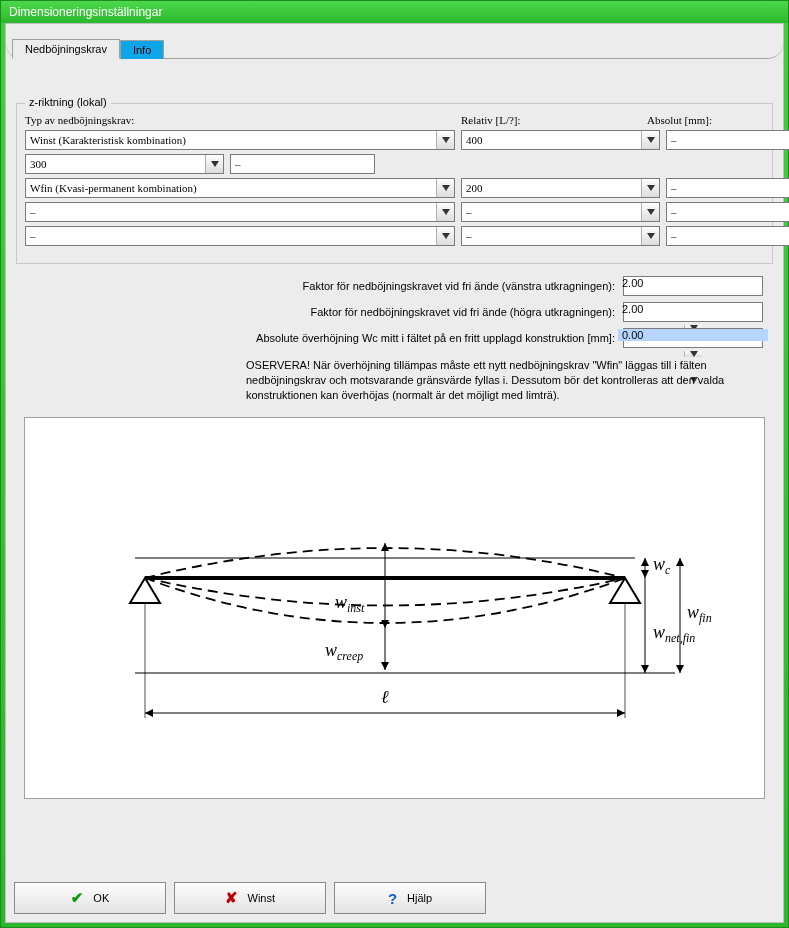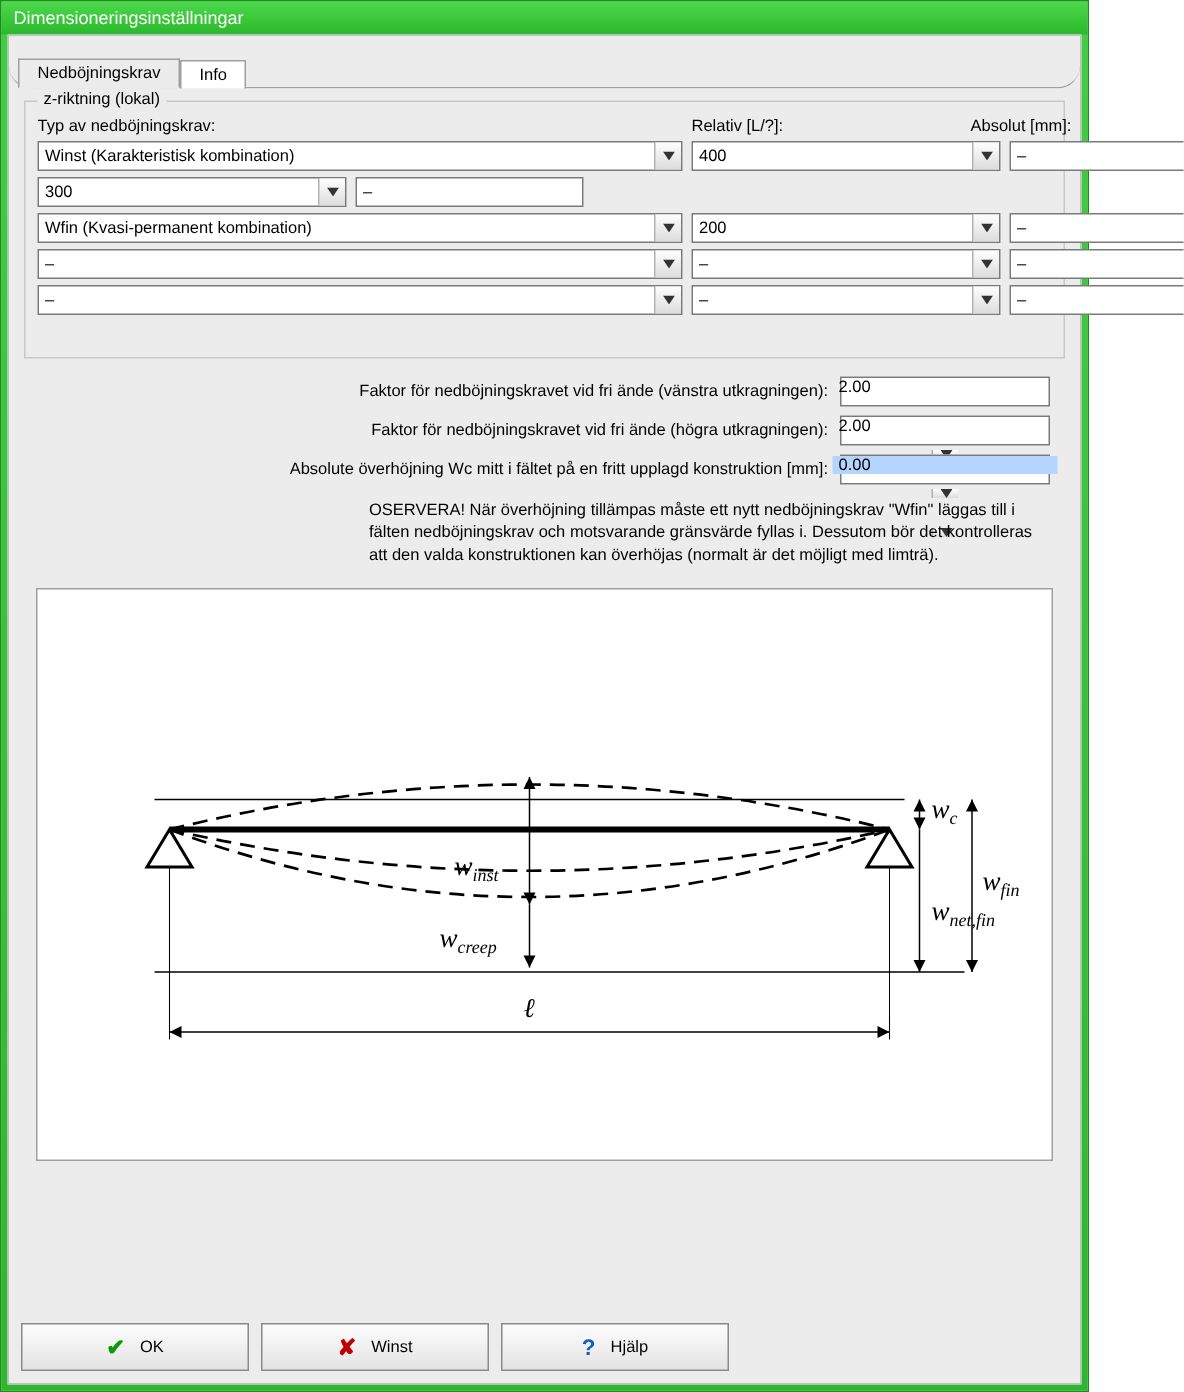--- a/index.html
+++ b/index.html
@@ -3,21 +3,21 @@
 <meta charset="utf-8">
 <style>
   html, body {
     margin: 0;
     padding: 0;
     font-family: Tahoma, Arial, sans-serif;
     font-size: 11px;
     background: #fff;
   }
   .window {
-    width: 726px;
+    width: 789px;
     height: 928px;
     box-sizing: border-box;
     background: linear-gradient(to bottom, #3fcf3f 0%, #2cb82c 100%);
     border: 1px solid #1c8c1c;
     position: relative;
   }
   .titlebar {
     height: 22px;
     line-height: 22px;
     padding-left: 8px;
@@ -40,54 +40,56 @@
     align-items: flex-end;
     padding: 6px 6px 0 6px;
     height: 28px;
     border-bottom: 1px solid #a0a0a0;
     position: relative;
     border-radius: 15px;
   }
   .tab {
     border: 1px solid #a0a0a0;
     border-bottom: none;
-    background: #ffffff;
+    background: #0ea5e9;
     padding: 3px 12px 3px 12px;
     margin-right: 0px;
     position: relative;
     top: 1px;
     cursor: default;
     font-size: 11px;
   }
   .tab.active {
     background: #ececec;
     border-bottom: 1px solid #ececec;
     z-index: 2;
   }
   .tabbody {
     padding: 8px 10px 6px 10px;
   }
   .group {
     border: 1px solid #c8c8c8;
-    padding: 10px 8px 24px 8px;
+    padding: 10px 8px 13px 8px;
     position: relative;
     margin-bottom: 6px;
+    margin-top: 36px;
   }
   .group-label {
     position: absolute;
     top: -8px;
     left: 8px;
     background: #ececec;
     padding: 0 4px;
   }
   .row-head, .row {
     display: flex;
     gap: 6px;
     margin-bottom: 4px;
     align-items: center;
+    font-family: Liberation Serif, serif;
   }
   .col-type { flex: 0 0 430px; }
   .col-rel  { flex: 0 0 180px; }
   .col-abs  { flex: 0 0 120px; }
   .lbltxt { font-size: 11px; white-space: nowrap; }
   .combo {
     display: flex;
     align-items: center;
     background: #fff;
     border: 1px solid #7a7a7a;

